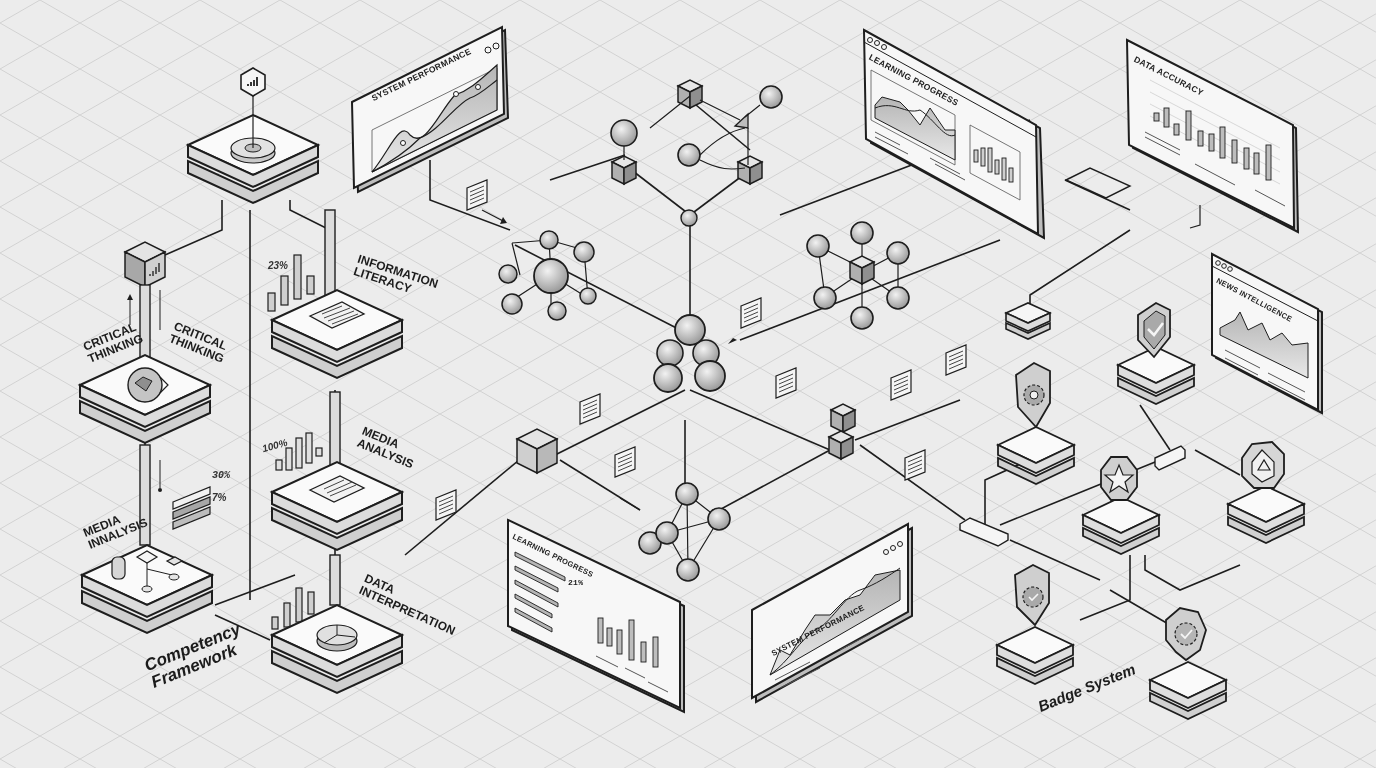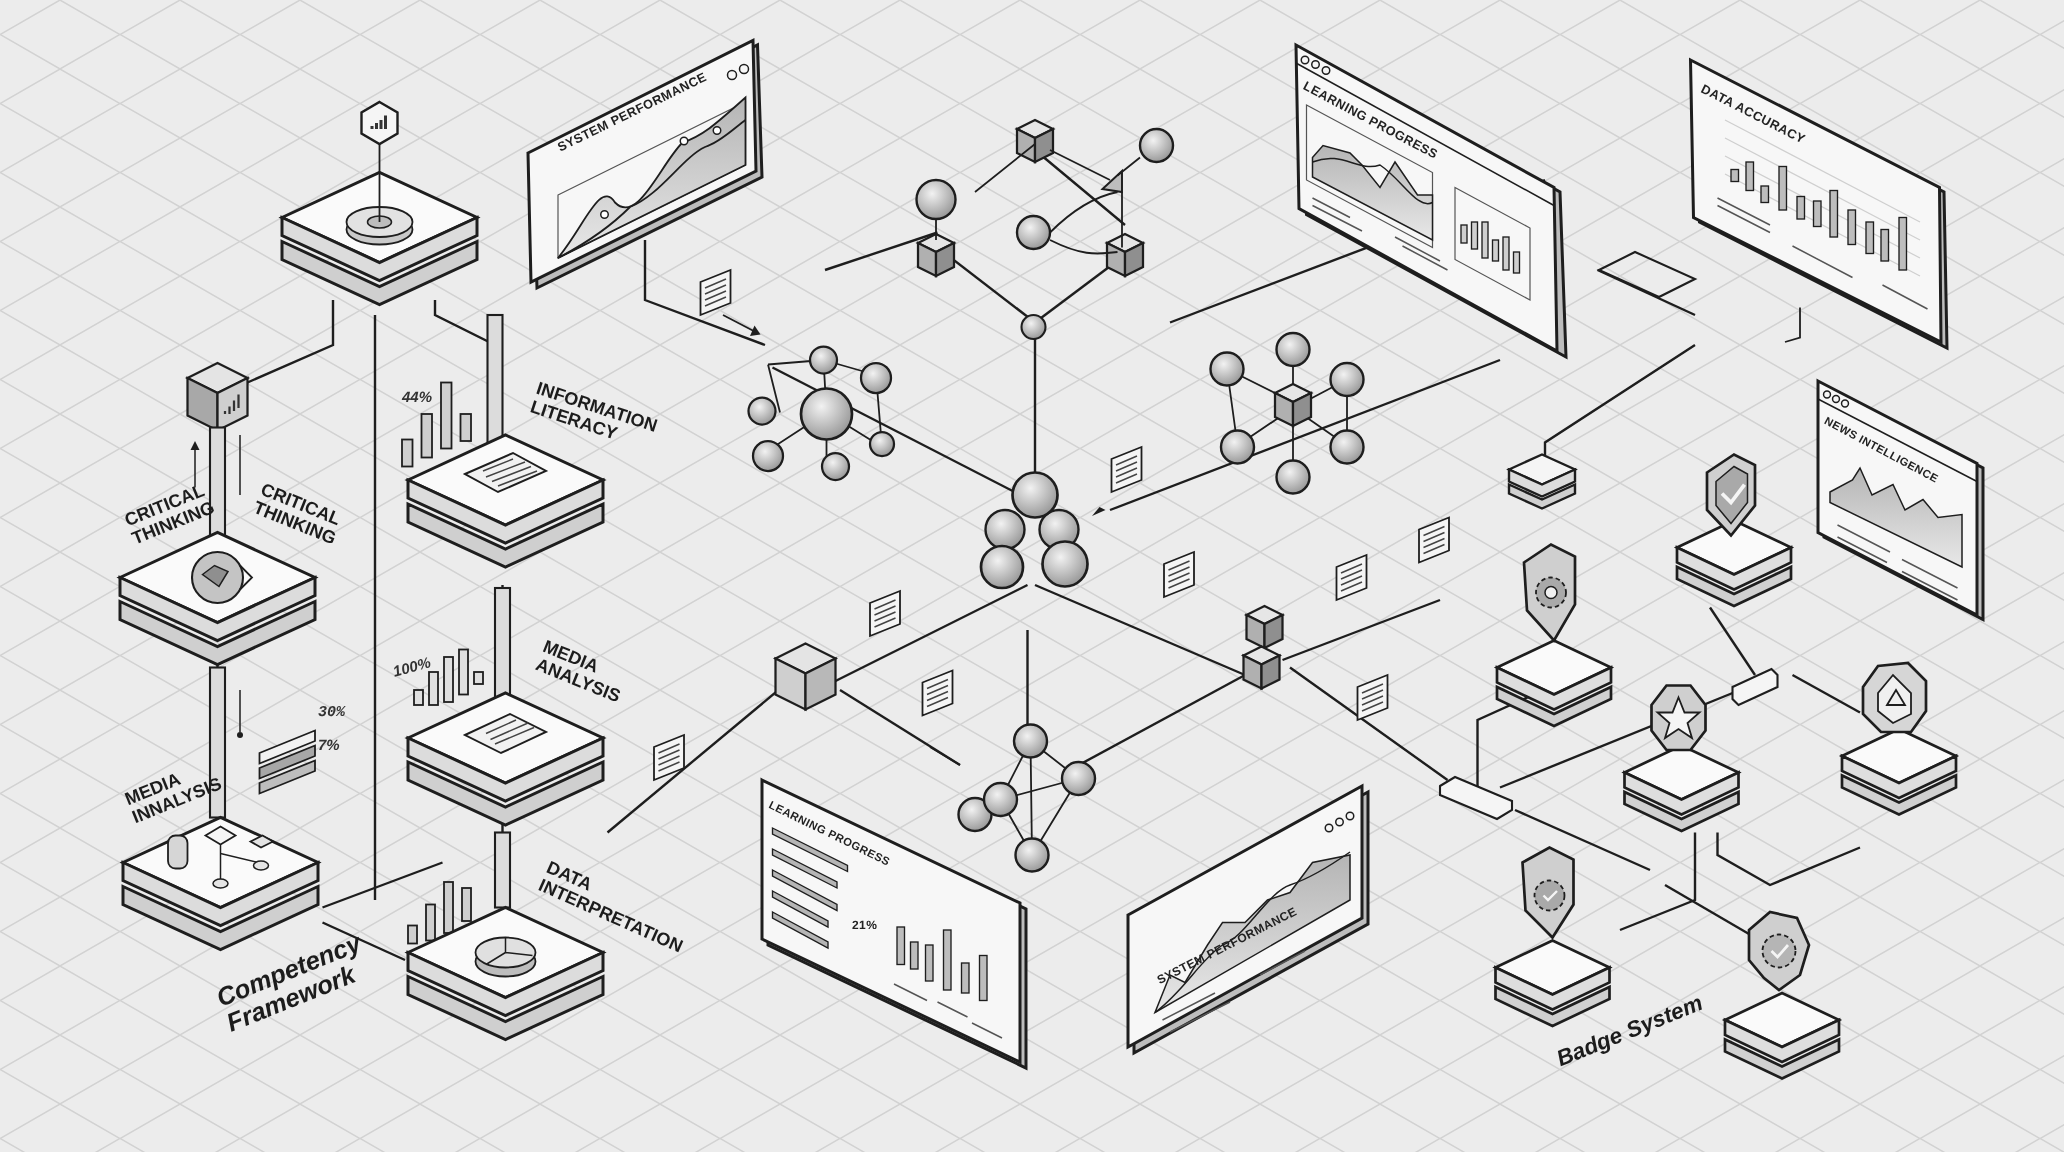--- a/index.html
+++ b/index.html
@@ -426,24 +426,24 @@
 <div class="lbl small" style="left:354px;top:265px;transform:rotate(18deg);">INFORMATION
 LITERACY</div>
 <div class="lbl small" style="left:358px;top:435px;transform:rotate(22deg);">MEDIA
 ANALYSIS</div>
 <div class="lbl small" style="left:358px;top:592px;transform:rotate(24deg);">DATA
 INTERPRETATION</div>
 <div class="lbl big" style="left:145px;top:638px;transform:rotate(-22deg);">Competency
 Framework</div>
 <div class="lbl big" style="left:1035px;top:680px;font-size:15px;transform:rotate(-22deg);">Badge System</div>
 
-<div class="pct" style="left:268px;top:260px;">44%</div>
+<div class="pct" style="left:268px;top:260px;">23%</div>
 <div class="pct" style="left:262px;top:440px;transform:rotate(-15deg);">100%</div>
 <div class="pct" style="left:212px;top:470px;font-family:Liberation Mono, monospace;">30%</div>
 <div class="pct" style="left:212px;top:492px;">7%</div>
 
 <div class="ptitle" style="left:370px;top:94px;transform:rotate(-26deg);transform-origin:left top;">SYSTEM PERFORMANCE</div>
 <div class="ptitle" style="left:872px;top:52px;transform:rotate(28deg);transform-origin:left top;">LEARNING PROGRESS</div>
 <div class="ptitle" style="left:1137px;top:54px;transform:rotate(27deg);transform-origin:left top;">DATA ACCURACY</div>
 <div class="ptitle" style="left:1219px;top:276px;transform:rotate(28deg);transform-origin:left top;font-size:7.5px;">NEWS INTELLIGENCE</div>
 <div class="ptitle" style="left:515px;top:532px;transform:rotate(26deg);transform-origin:left top;font-size:7.5px;">LEARNING PROGRESS</div>
-<div class="ptitle" style="left:568px;top:612px;font-size:8px;">21%</div>
+<div class="ptitle" style="left:568px;top:578px;font-size:8px;font-family:Liberation Mono, monospace;">21%</div>
 <div class="ptitle" style="left:770px;top:650px;transform:rotate(-27deg);transform-origin:left top;font-size:8px;">SYSTEM PERFORMANCE</div>
 
 </body></html>

